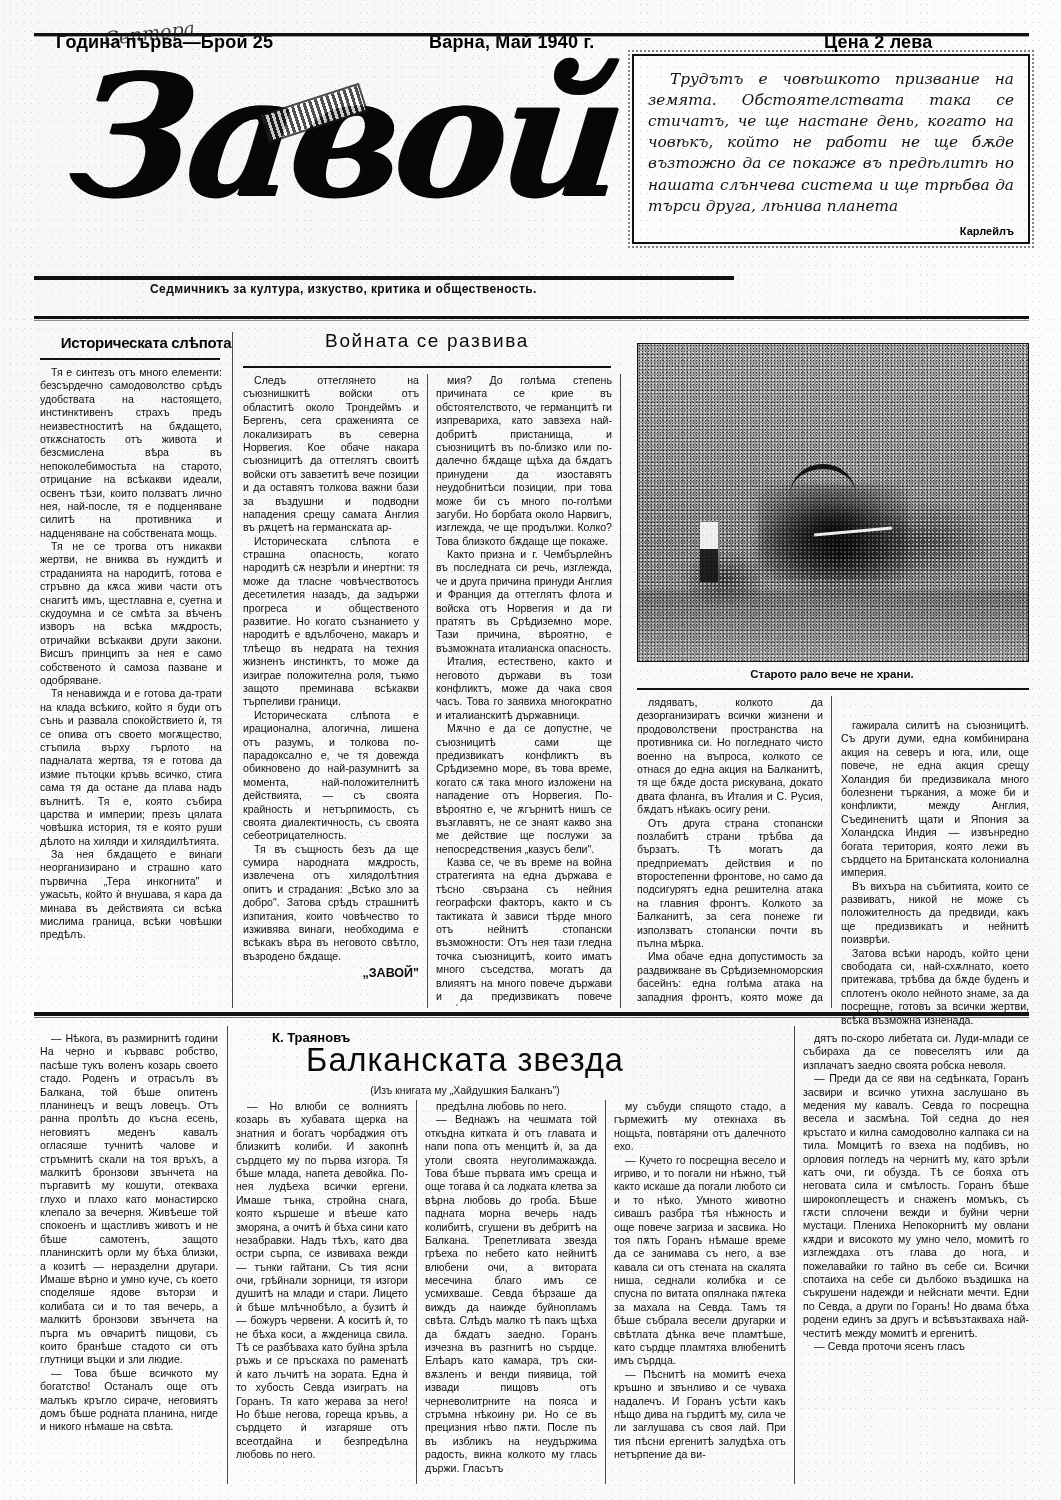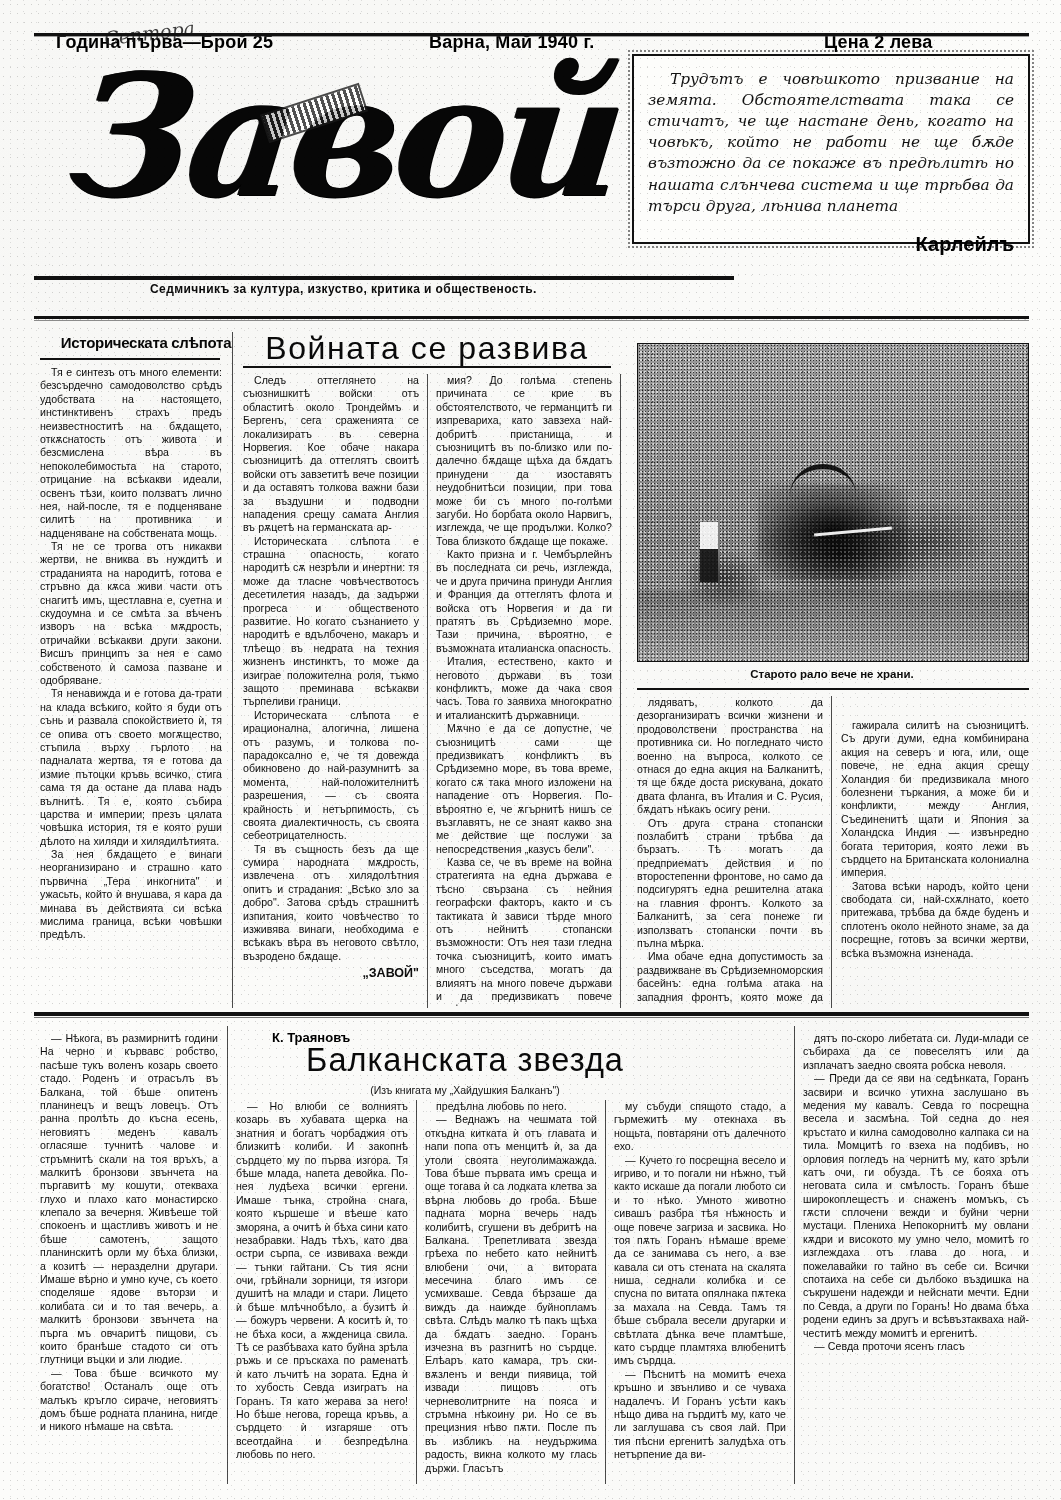--- a/index.html
+++ b/index.html
@@ -76,23 +76,23 @@
   }
   .quotebox::before{
     content:"";position:absolute;left:-6px;top:-6px;right:-6px;bottom:-6px;
     border:2px dotted #222;opacity:.55;pointer-events:none;
   }
   .quote-text{
     font-family:"DejaVu Serif",serif;font-style:italic;font-size:15.3px;
     line-height:1.38;text-align:justify;text-indent:22px;color:#111;
   }
   .quote-author{
-    margin-top:16px;text-align:right;
+    margin-top:8px;text-align:right;
     font-family:"Liberation Sans",sans-serif;font-weight:700;
-    font-style:normal;font-size:20px;
+    font-style:normal;font-size:11px;
   }
 
   .rule-mast-bottom{position:absolute;left:34px;top:316px;width:995px;height:3px;background:#111;}
   .rule-mast-bottom::after{content:"";position:absolute;left:0;top:4px;width:100%;height:1px;background:#333;opacity:.55;}
 
   
   .col{
     position:absolute;box-sizing:border-box;
     font-family:"Liberation Sans",sans-serif;
     font-size:10.6px;line-height:1.265;
@@ -110,21 +110,21 @@
   
   .hl-left{
     position:absolute;left:56px;top:334px;width:180px;
     font-family:"Liberation Sans",sans-serif;font-weight:700;
     font-size:15px;text-align:center;letter-spacing:-.3px;color:#080808;
   }
   .hl-left-rule{position:absolute;left:40px;top:358px;width:180px;height:2px;background:#111;}
   .hl-war{
     position:absolute;left:243px;top:330px;width:368px;
     font-family:"Liberation Sans",sans-serif;font-weight:400;
-    font-size:32px;text-align:center;letter-spacing:1.6px;color:#0a0a0a;
+    font-size:19px;text-align:center;letter-spacing:1.6px;color:#0a0a0a;
   }
   .hl-war-rule{position:absolute;left:243px;top:366px;width:368px;height:2px;background:#111;}
 
   
   .photo{
     position:absolute;left:637px;top:343px;width:390px;height:317px;
     border:1px solid #111;
     background:
       radial-gradient(ellipse 130px 70px at 52% 66%, rgba(0,0,0,.80), transparent 70%),
       radial-gradient(ellipse 60px 40px at 22% 74%, rgba(0,0,0,.55), transparent 72%),
@@ -247,21 +247,21 @@
     <p>Тя е синтезъ отъ много елементи: безсърдечно самодоволство срѣдъ удобствата на настоящето, инстинктивенъ страхъ предъ неизвестноститѣ на бѫдащето, откѫснатость отъ живота и безсмислена вѣра въ непоколебимостьта на старото, отрицание на всѣкакви идеали, освенъ тѣзи, които ползватъ лично нея, най-после, тя е подценяване силитѣ на противника и надценяване на собствената мощь.</p>
     <p>Тя не се трогва отъ никакви жертви, не вниква въ нуждитѣ и страданията на народитѣ, готова е стръвно да кѫса живи части отъ снагитѣ имъ, щестлавна е, суетна и скудоумна и се смѣта за вѣченъ изворъ на всѣка мѫдрость, отричайки всѣкакви други закони. Висшъ принципъ за нея е само собственото ѝ самоза пазване и одобряване.</p>
     <p>Тя ненавижда и е готова да-трати на клада всѣкиго, който я буди отъ сънь и развала спокойствието ѝ, тя се опива отъ своето могѫщество, стъпила върху гърлото на падналата жертва, тя е готова да измие пътоцки кръвь всичко, стига сама тя да остане да плава надъ вълнитѣ. Тя е, която събира царства и империи; презъ цялата човѣшка история, тя е която руши дѣлото на хиляди и хилядилѣтията.</p>
     <p>За нея бѫдащето е винаги неорганизирано и страшно като първична „Тера инкогнита" и ужасьть, който ѝ внушава, я кара да минава въ действията си всѣка мислима граница, всѣки човѣшки предѣлъ.</p>
   </div>
   <div class="vrule" style="left:232px;top:332px;height:676px;"></div>
 
   <div class="col" style="left:243px;top:374px;width:176px;height:632px;">
     <p>Следъ оттеглянето на съюзнишкитѣ войски отъ областитѣ около Трондеймъ и Бергенъ, сега сраженията се локализиратъ въ северна Норвегия. Кое обаче накара съюзницитѣ да оттеглятъ своитѣ войски отъ завзетитѣ вече позиции и да оставятъ толкова важни бази за въздушни и подводни нападения срещу самата Англия въ рѫцетѣ на германската ар-</p>
     <p>Историческата слѣпота е страшна опасность, когато народитѣ сѫ незрѣли и инертни: тя може да тласне човѣчествотосъ десетилетия назадъ, да задържи прогреса и общественото развитие. Но когато съзнанието у народитѣ е вдълбочено, макаръ и тлѣещо въ недрата на техния жизненъ инстинктъ, то може да изиграе положителна роля, тъкмо защото преминава всѣкакви търпеливи граници.</p>
-    <p>Историческата слѣпота е ирационална, алогична, лишена отъ разумъ, и толкова по-парадоксално е, че тя довежда обикновено до най-разумнитѣ за момента, най-положителнитѣ разрешения, — съ своята крайность и нетърпимость, съ своята диалектичность, съ своята себеотрицателность.</p>
+    <p>Историческата слѣпота е ирационална, алогична, лишена отъ разумъ, и толкова по-парадоксално е, че тя довежда обикновено до най-разумнитѣ за момента, най-положителнитѣ действията, — съ своята крайность и нетърпимость, съ своята диалектичность, съ своята себеотрицателность.</p>
     <p>Тя въ същность безъ да ще сумира народната мѫдрость, извлечена отъ хилядолѣтния опитъ и страдания: „Всѣко зло за добро". Затова срѣдъ страшнитѣ изпитания, които човѣчество то изживява винаги, необходима е всѣкакъ вѣра въ неговото свѣтло, възродено бѫдаще.</p>
     <span class="sig sig-quote">„ЗАВОЙ"</span>
   </div>
   <div class="vrule" style="left:427px;top:374px;height:634px;"></div>
 
   <div class="col" style="left:436px;top:374px;width:176px;height:632px;">
     <p>мия? До голѣма степень причината се крие въ обстоятелството, че германцитѣ ги изпревариха, като завзеха най-добритѣ пристанища, и съюзницитѣ въ по-близко или по-далечно бѫдаще щѣха да бѫдатъ принудени да изоставятъ неудобнитѣси позиции, при това може би съ много по-голѣми загуби. Но борбата около Нарвигъ, изглежда, че ще продължи. Колко? Това близкото бѫдаще ще покаже.</p>
     <p>Както призна и г. Чембърлейнъ въ последната си речь, изглежда, че и друга причина принуди Англия и Франция да оттеглятъ флота и войска отъ Норвегия и да ги пратятъ въ Срѣдиземно море. Тази причина, вѣроятно, е възможната италианска опасность.</p>
     <p>Италия, естествено, както и неговото държави въ този конфликтъ, може да чака своя часъ. Това го заявиха многократно и италианскитѣ държавници.</p>
     <p>Мѫчно е да се допустне, че съюзницитѣ сами ще предизвикатъ конфликтъ въ Срѣдиземно море, въ това време, когато сѫ така много изложени на нападение отъ Норвегия. По-вѣроятно е, че ѫгърнитѣ нишъ се възглавятъ, не се знаят какво зна ме действие ще послужи за непосредствения „казусъ бели".</p>
@@ -271,20 +271,21 @@
 
   <div class="col" style="left:637px;top:696px;width:186px;height:310px;">
     <p>лядяватъ, колкото да дезорганизиратъ всички жизнени и продоволствени пространства на противника си. Но погледнато чисто военно на въпроса, колкото се отнася до една акция на Балканитѣ, тя ще бѫде доста рискувана, докато двата фланга, въ Италия и С. Русия, бѫдатъ нѣкакъ осигу рени.</p>
     <p>Отъ друга страна стопански позлабитѣ страни трѣбва да бързатъ. Тѣ могатъ да предприематъ действия и по второстепенни фронтове, но само да подсигурятъ една решителна атака на главния фронтъ. Колкото за Балканитѣ, за сега понеже ги използватъ стопански почти въ пълна мѣрка.</p>
     <p>Има обаче една допустимость за раздвижване въ Срѣдиземноморския басейнъ: една голѣма атака на западния фронтъ, която може да почне отъ Белгия и Холандия и която би ан-</p>
   </div>
   <div class="vrule" style="left:831px;top:696px;height:312px;"></div>
 
   <div class="col" style="left:841px;top:719px;width:188px;height:310px;">
     <p>гажирала силитѣ на съюзницитѣ. Съ други думи, една комбинирана акция на северъ и юга, или, още повече, не една акция срещу Холандия би предизвикала много болезнени търкания, а може би и конфликти, между Англия, Съединенитѣ щати и Япония за Холандска Индия — извънредно богата територия, която лежи въ сърдцето на Британската колониална империя.</p>
+    <p>Въ вихъра на събитията, които се развиватъ, никой не може съ положителность да предвиди, какъ ще предизвикатъ и нейнитѣ поизврѣи.</p>
     <p>Затова всѣки народъ, който цени свободата си, най-схѫлнато, което притежава, трѣбва да бѫде буденъ и сплотенъ около нейното знаме, за да посрещне, готовъ за всички жертви, всѣка възможна изненада.</p>
 
   </div>
 
   <div class="rule-section"></div>
 
   <div class="byline">К. Траяновъ</div>
   <div class="hl-balkan">Балканската звезда</div>
   <div class="subhead">(Изъ книгата му „Хайдушкия Балканъ")</div>
 
@@ -301,21 +302,21 @@
 
   <div class="col" style="left:425px;top:1100px;width:172px;height:384px;">
     <p>предѣлна любовь по него.</p>
     <p>— Веднажъ на чешмата той откъдна китката ѝ отъ главата и напи попа отъ менцитѣ ѝ, за да утоли своята неуголимажажда. Това бѣше първата имъ среща и още тогава ѝ са лодката клетва за вѣрна любовь до гроба. Бѣше падната морна вечерь надъ колибитѣ, сгушени въ дебритѣ на Балкана. Трепетливата звезда грѣеха по небето като нейнитѣ влюбени очи, а витората месечина благо имъ се усмихваше. Севда бѣрзаше да виждъ да наижде буйнопламъ свѣта. Слѣдъ малко тѣ пакъ щѣха да бѫдатъ заедно. Горанъ изчезна въ разгнитѣ но сърдце. Елѣаръ като камара, тръ ски-вѫзленъ и венди пиявица, той извади пищовъ отъ черневолитрните на пояса и стръмна нѣкоину ри. Но се въ прецизния нѣво пѫти. После пъ въ избликъ на неудържима радость, викна колкото му глась държи. Гласътъ</p>
   </div>
   <div class="vrule" style="left:605px;top:1100px;height:384px;"></div>
 
   <div class="col" style="left:614px;top:1100px;width:172px;height:384px;">
     <p>му събуди спящото стадо, а гърмежитѣ му отекнаха въ нощьта, повтаряни отъ далечното ехо.</p>
     <p>— Кучето го посрещна весело и игриво, и то погали ни нѣжно, тъй както искаше да погали любото си и то нѣко. Умното животно сивашъ разбра тѣя нѣжность и още повече загриза и засвика. Но тоя пѫть Горанъ нѣмаше време да се занимава съ него, а взе кавала си отъ стената на скалята ниша, седнали колибка и се спусна по витата опялнака пѫтека за махала на Севда. Тамъ тя бѣше събрала весели другарки и свѣтлата дѣнка вече пламтѣше, като сърдце пламтяха влюбенитѣ имъ сърдца.</p>
-    <p>— Пѣснитѣ на момитѣ ечеха кръшно и звънливо и се чуваха надалечъ. И Горанъ усѣти какъ нѣщо дива на гърдитѣ му, като че ли заглушава съ своя лай. При тия пѣсни ергенитѣ залудѣха отъ нетърпение да ви-</p>
+    <p>— Пѣснитѣ на момитѣ ечеха кръшно и звънливо и се чуваха надалечъ. И Горанъ усѣти какъ нѣщо дива на гърдитѣ му, сила че ли заглушава съ своя лай. При тия пѣсни ергенитѣ залудѣха отъ нетърпение да ви-</p>
   </div>
   <div class="vrule" style="left:794px;top:1026px;height:458px;"></div>
 
   <div class="col" style="left:803px;top:1032px;width:226px;height:452px;">
     <p>дятъ по-скоро либетата си. Луди-млади се събираха да се повеселятъ или да изплачатъ заедно своята робска неволя.</p>
     <p>— Преди да се яви на седѣнката, Горанъ засвири и всичко утихна заслушано въ медения му кавалъ. Севда го посрещна весела и засмѣна. Той седна до нея кръстато и килна самодоволно калпака си на тила. Момцитѣ го взеха на подбивъ, но орловия погледъ на чернитѣ му, като зрѣли катъ очи, ги обузда. Тѣ се бояха отъ неговата сила и смѣлость. Горанъ бѣше широкоплещестъ и снаженъ момъкъ, съ гѫсти сплочени вежди и буйни черни мустаци. Плениха Непокорнитѣ му овлани кѫдри и високото му умно чело, момитѣ го изглеждаха отъ глава до нога, и пожелавайки го тайно въ себе си. Всички спотаиха на себе си дълбоко въздишка на съкрушени надежди и нейснати мечти. Едни по Севда, а други по Горанъ! Но двама бѣха родени единъ за другъ и всѣвъзтакваха най-честитѣ между момитѣ и ергенитѣ.</p>
     <p>— Севда проточи ясенъ гласъ</p>
   </div>
 
   <div class="grain"></div>

